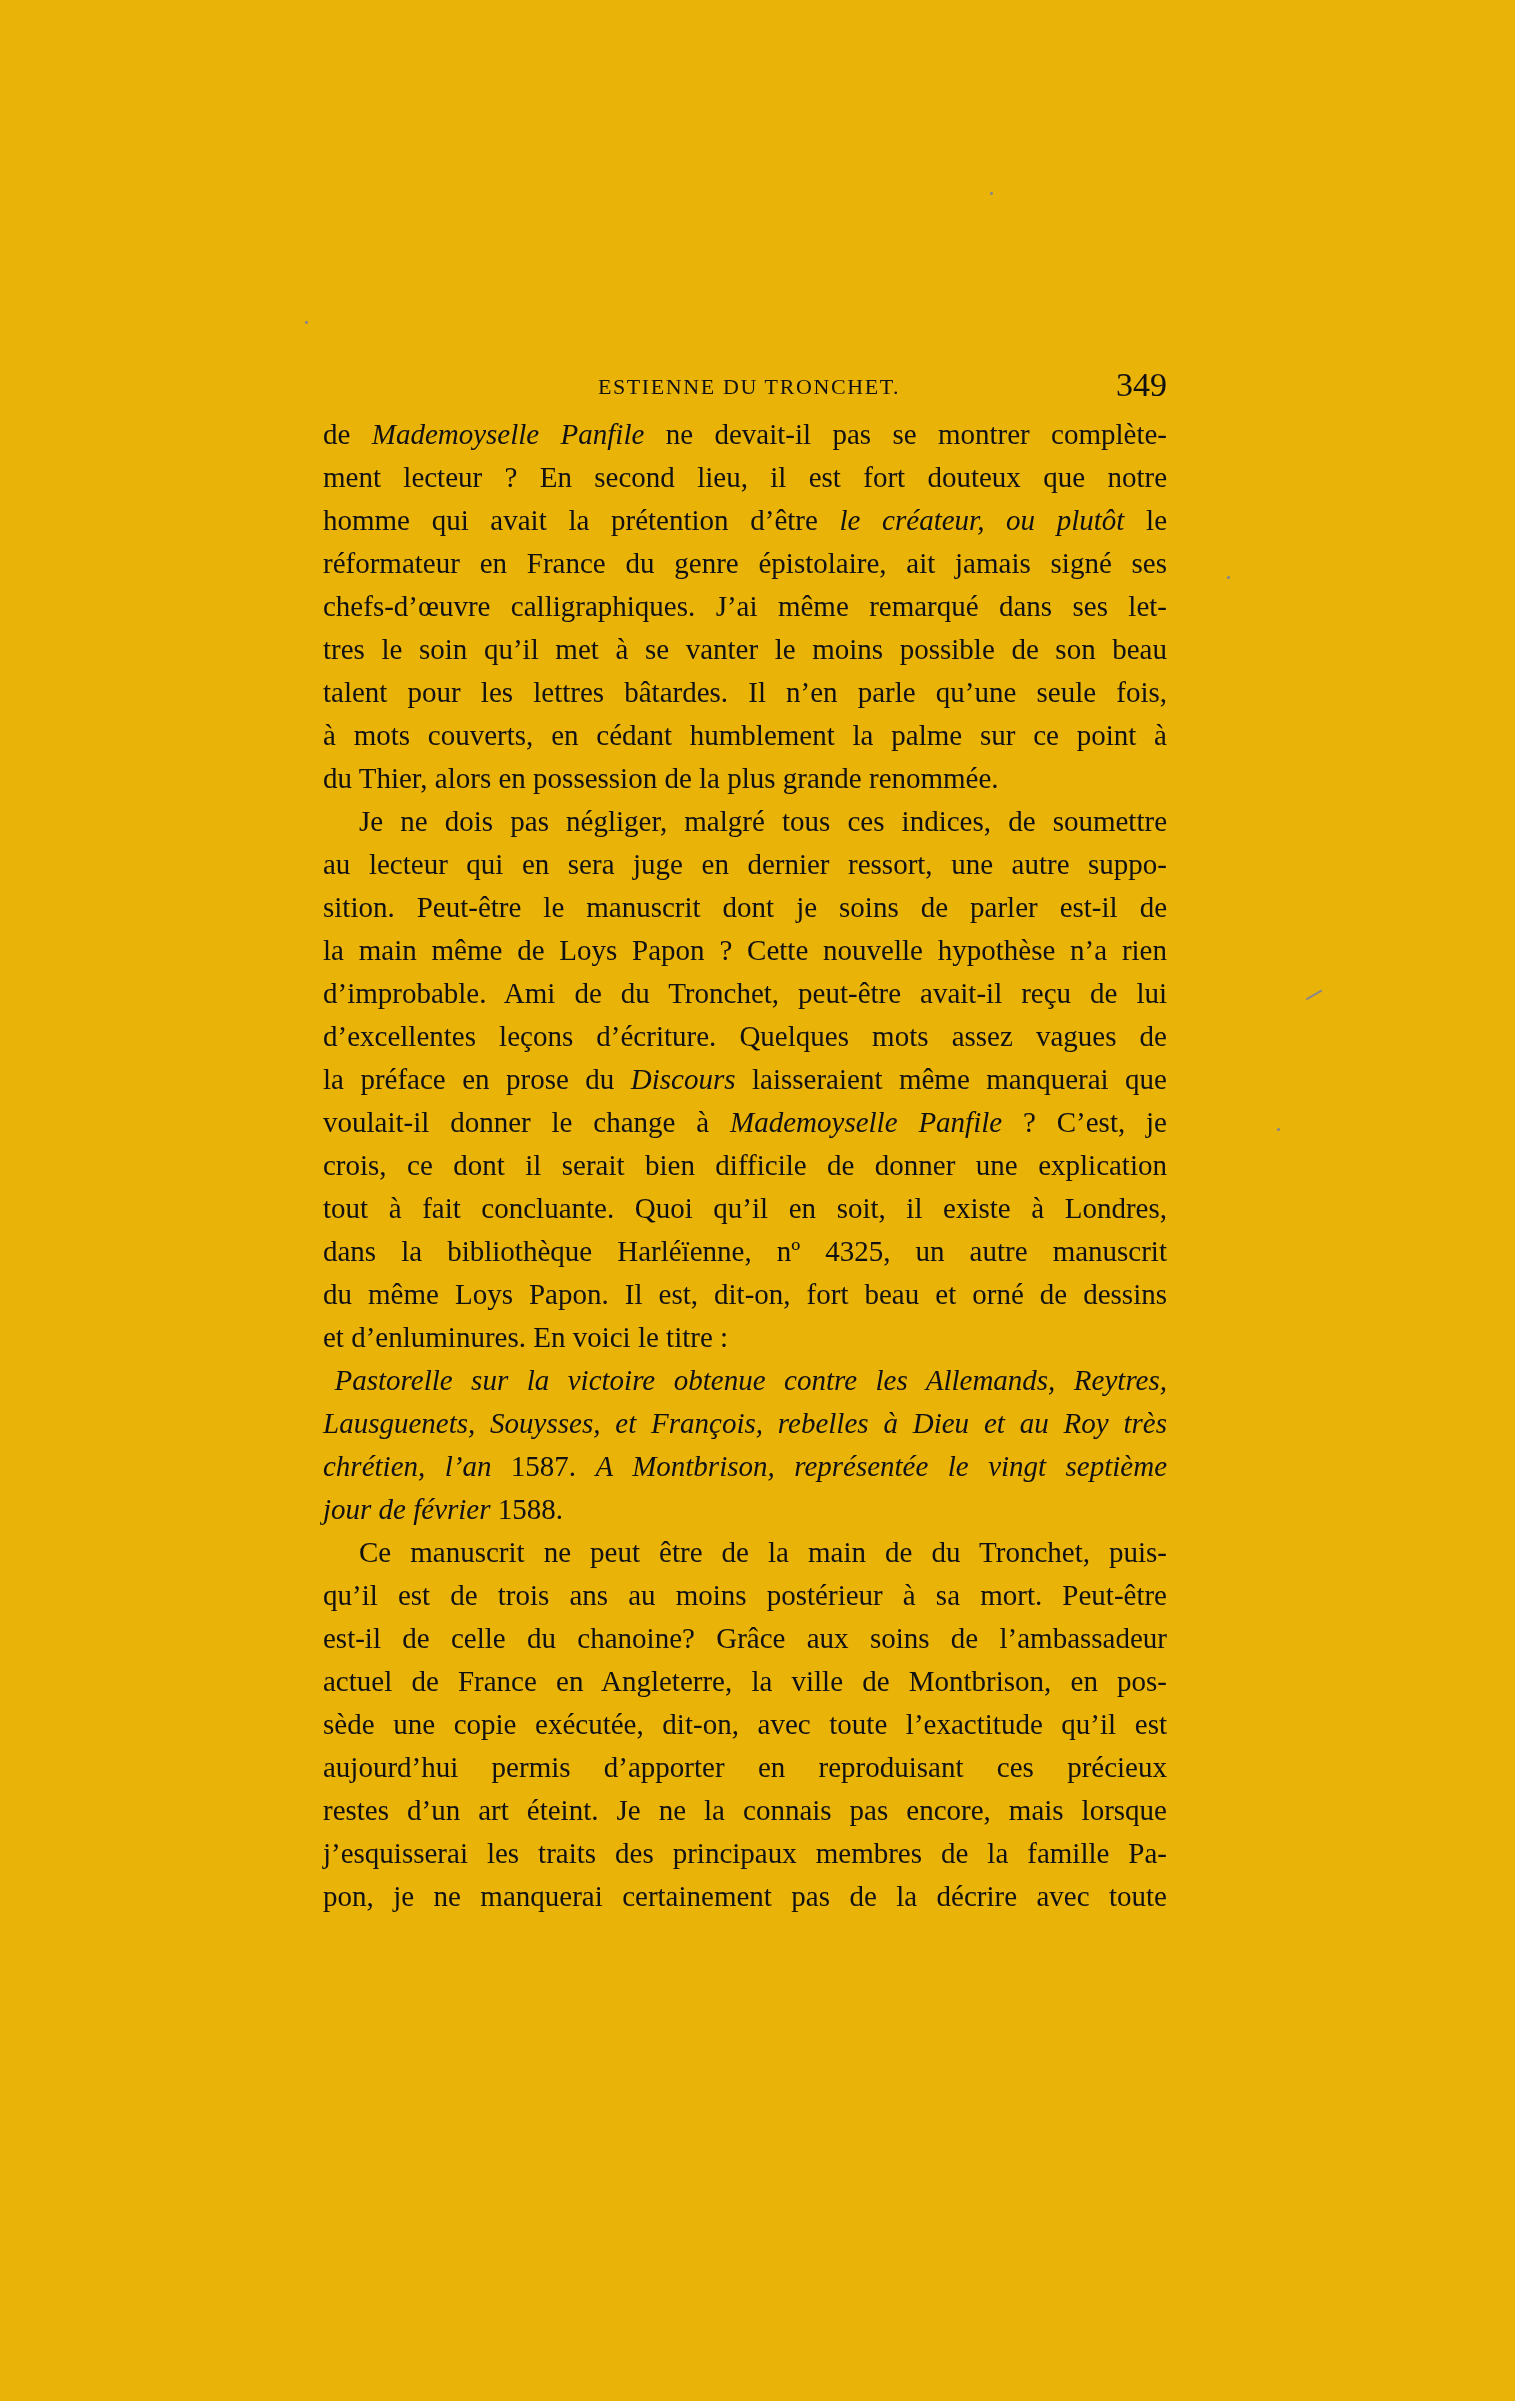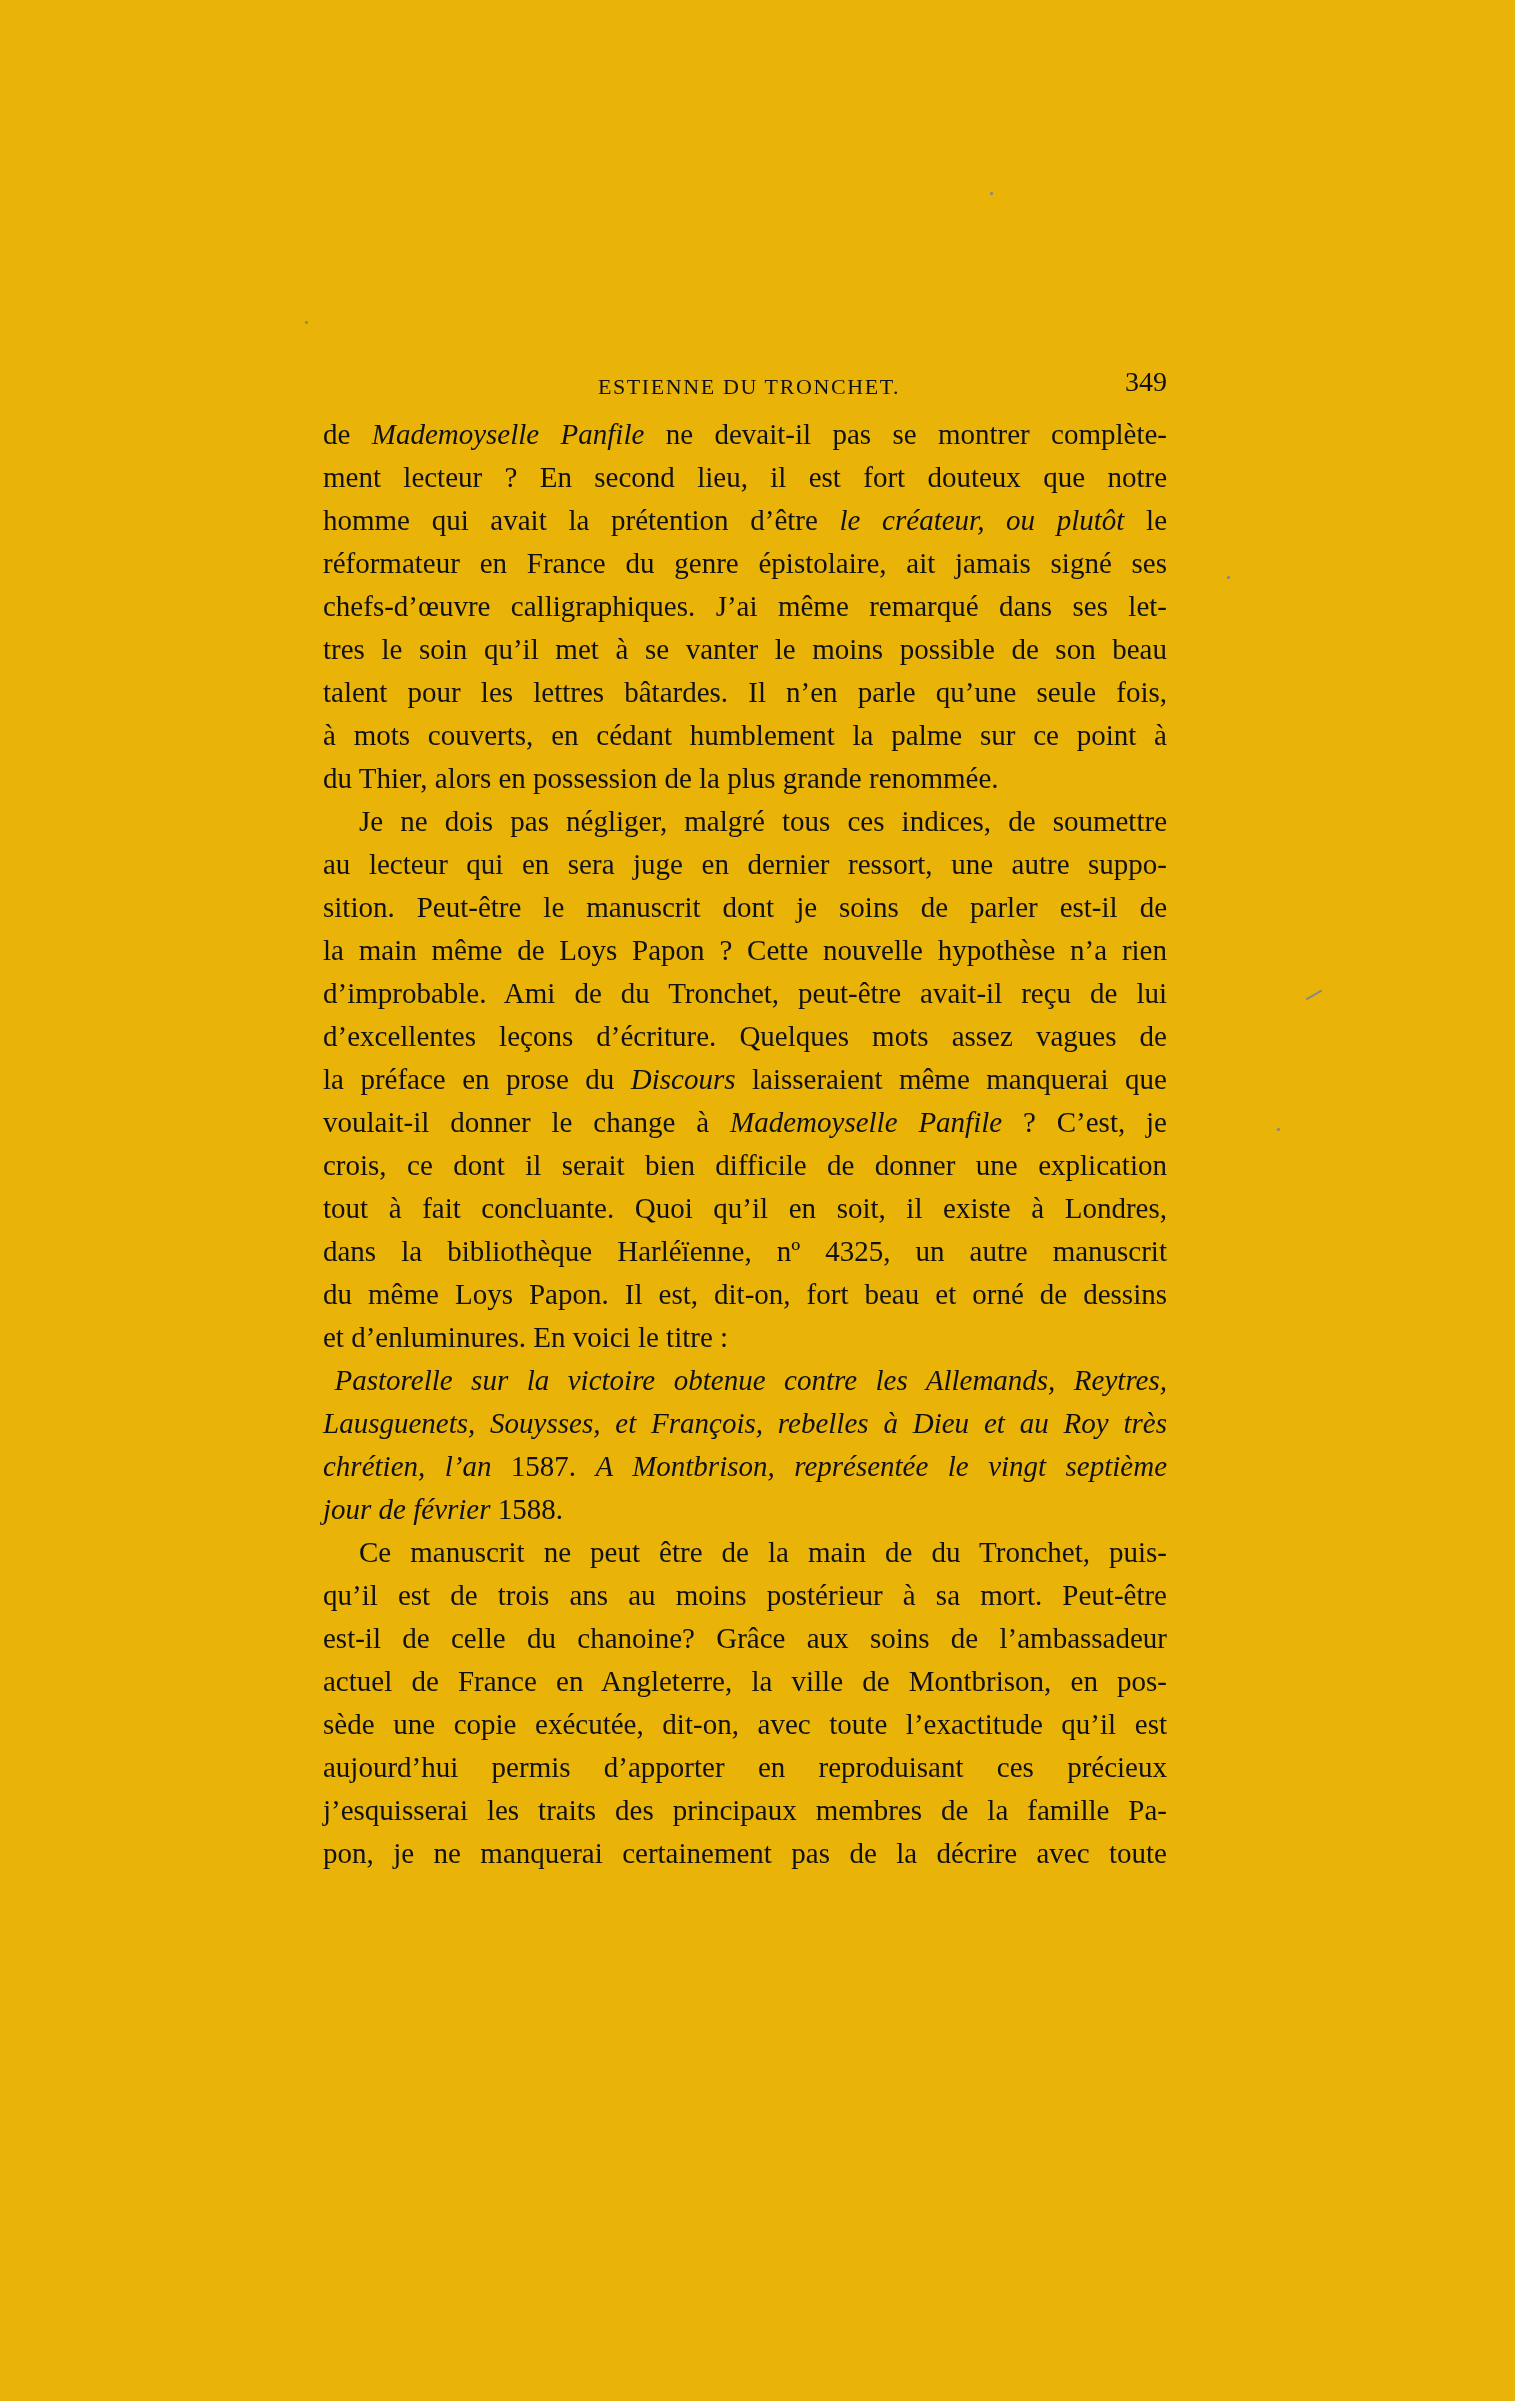--- a/index.html
+++ b/index.html
@@ -1,20 +1,20 @@
 <!DOCTYPE html>
 <html style="font-size:13px"><head>
 <meta charset="utf-8">
 <style>
   html, body { margin: 0; padding: 0; background: #ffffff; }
   body { width: 1515px; height: 2401px; position: relative; overflow: hidden; }
   .page { position: absolute; left: 0; top: 0; width: 1515px; height: 2401px; background: #eab308; }
   .running-head { position: absolute; top: 366px; left: 323px; width: 844px; height: 39px; font-family: "Liberation Serif", serif; color: #111; }
   .running-title { position: absolute; left: 0; right: 0; text-align: center; font-size: 22px; letter-spacing: 1.6px; top: 8.2px; padding-left: 8.2px; }
-  .page-number { position: absolute; right: 0; top: 0; font-size: 28px; }
+  .page-number { position: absolute; right: 0; top: 0; font-size: 34px; }
   .body-text { position: absolute; left: 323px; top: 413px; width: 844px; font-family: "Liberation Serif", serif; font-size: 29px; line-height: 43px; color: #111; }
   .line { display: block; height: 43px; white-space: nowrap; text-align: justify; text-align-last: justify; }
   .line.last { text-align-last: left; }
   .line.indent { padding-left: 36px; }
   .line.qindent { padding-left: 11.5px; }
   .it { font-style: italic; margin-top: 47px; }
   .spec { position: absolute; background: #888; border-radius: 50%; }
 </style>
 </head>
 <body>
@@ -51,20 +51,21 @@
       <div class="line qindent"><span class="it">Pastorelle sur la victoire obtenue contre les Allemands, Reytres,</span></div>
       <div class="line"><span class="it">Lausguenets, Souysses, et François, rebelles à Dieu et au Roy très</span></div>
       <div class="line"><span class="it">chrétien, l’an </span><span>1587. </span><span class="it">A Montbrison, représentée le vingt septième</span></div>
       <div class="line last"><span class="it">jour de février </span><span>1588.</span></div>
       <div class="line indent"><span>Ce manuscrit ne peut être de la main de du Tronchet, puis-</span></div>
       <div class="line"><span>qu’il est de trois ans au moins postérieur à sa mort. Peut-être</span></div>
       <div class="line"><span>est-il de celle du chanoine? Grâce aux soins de l’ambassadeur</span></div>
       <div class="line"><span>actuel de France en Angleterre, la ville de Montbrison, en pos-</span></div>
       <div class="line"><span>sède une copie exécutée, dit-on, avec toute l’exactitude qu’il est</span></div>
       <div class="line"><span>aujourd’hui permis d’apporter en reproduisant ces précieux</span></div>
+      <div class="line"><span>restes d’un art éteint. Je ne la connais pas encore, mais lorsque</span></div>
       <div class="line"><span>j’esquisserai les traits des principaux membres de la famille Pa-</span></div>
       <div class="line"><span>pon, je ne manquerai certainement pas de la décrire avec toute</span></div>
     </div>
 
   <div class="spec" style="left:990px;top:192px;width:2.5px;height:2.5px;"></div>
   <div class="spec" style="left:305px;top:321px;width:2.5px;height:2.5px;"></div>
   <div class="spec" style="left:1227px;top:576px;width:2.5px;height:2.5px;"></div>
   <div class="spec" style="left:1277px;top:1128px;width:2.5px;height:2.5px;"></div>
   <div class="spec" style="left:1305px;top:994px;width:18px;height:1.6px;border-radius:0;transform:rotate(-30deg);"></div>
 </div>

